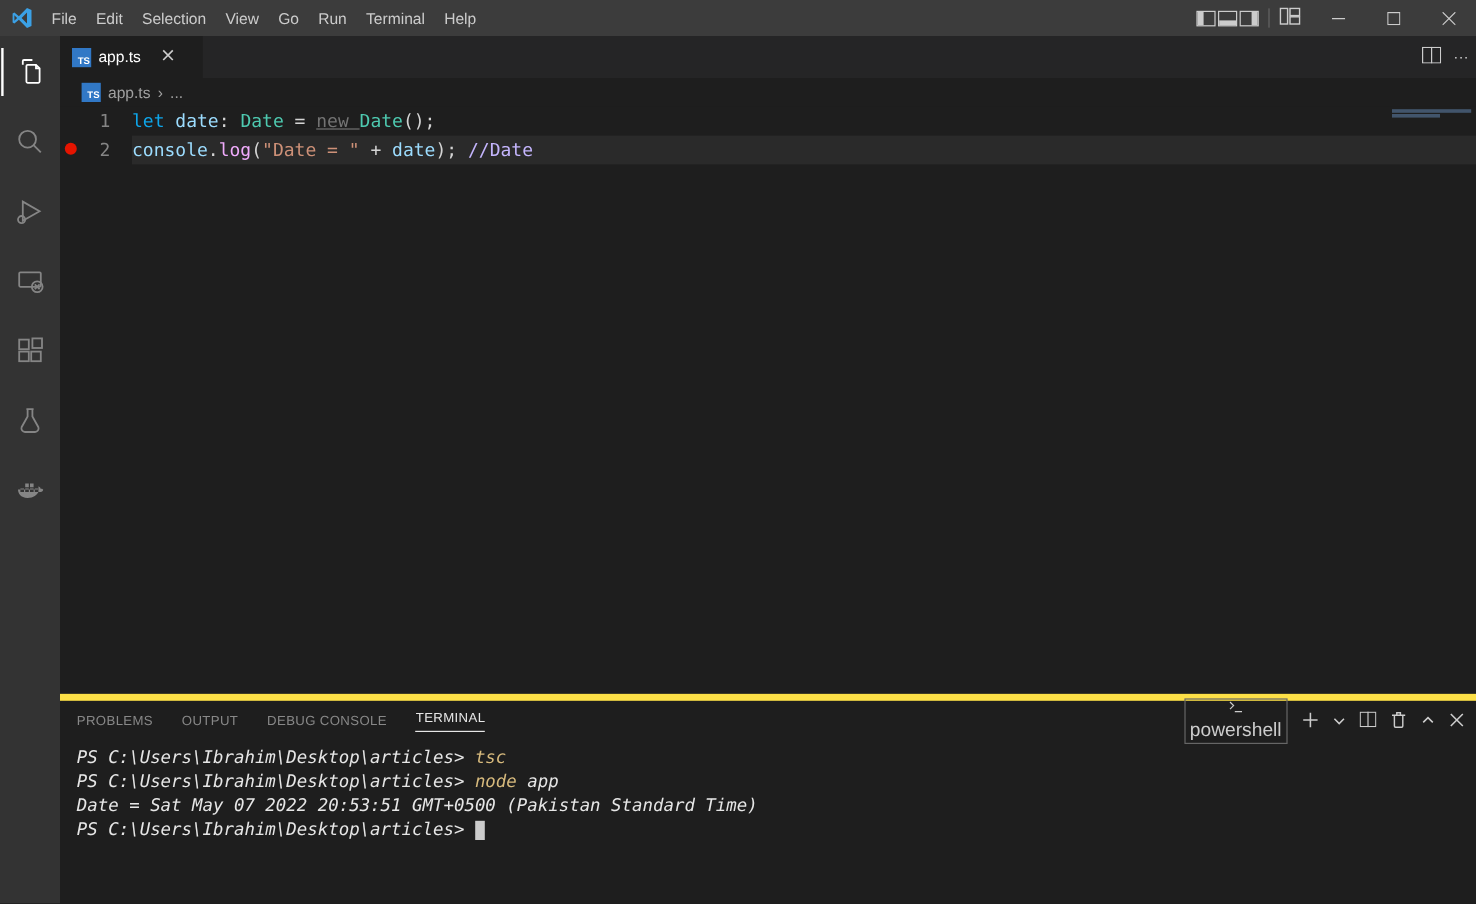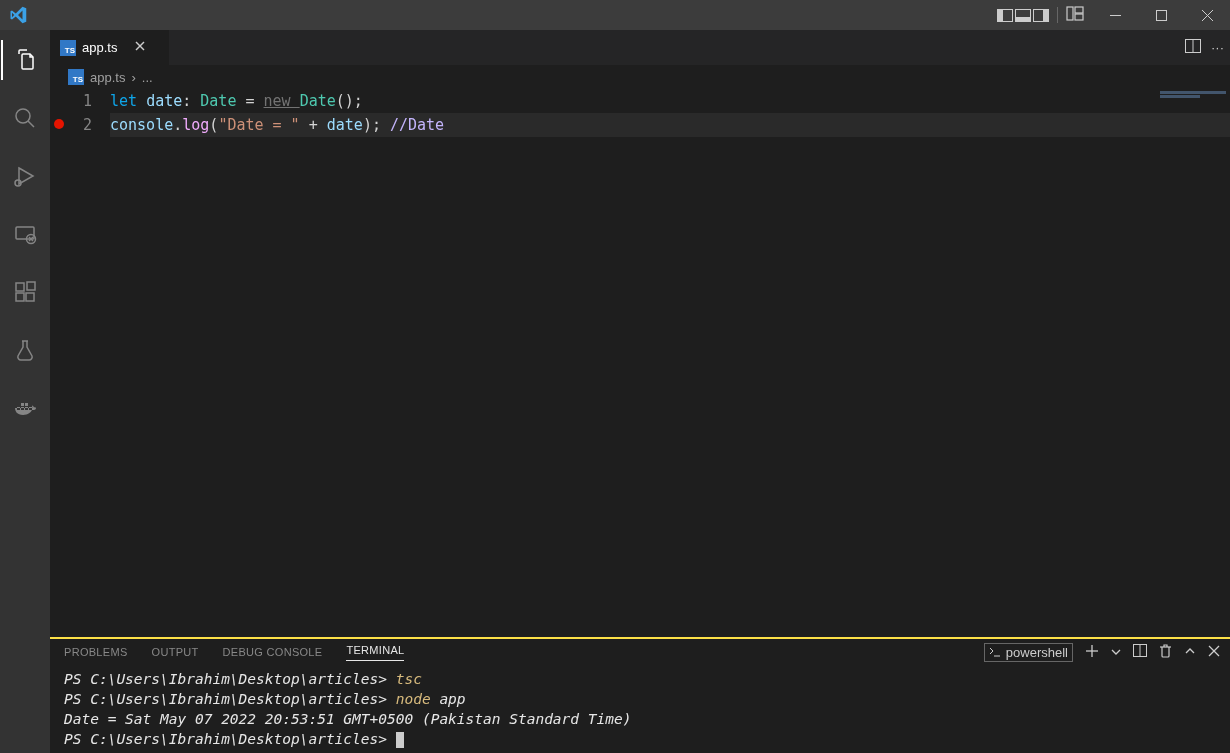--- a/index.html
+++ b/index.html
@@ -160,38 +160,38 @@
   .tk-let{color:#0ea5e9;}
   .tk-var{color:#9cdcfe;}
   .tk-type{color:#4ec9b0;}
   .tk-new{color:#737373;text-decoration:underline;}
   .tk-fn{color:#f0abfc;}
   .tk-str{color:#ce9178;}
   .tk-cmt{color:#c4b5fd;}
   .tk-obj{color:#9cdcfe;}
 
   .panel{
-    height:116px;
+    height:175px;
     background:#1e1e1e;
-    border-top:2px solid #fde047;
+    border-top:6px solid #fde047;
     display:flex;flex-direction:column;
   }
   .panel-tabs{
     height:34px;
     display:flex;align-items:center;
     padding:0 14px;
     gap:24px;
     color:#888;
     font-size:11px;
     position:relative;
   }
   .ptab{letter-spacing:.3px;}
   .ptab.active{color:#e7e7e7;border-bottom:1px solid #e7e7e7;padding-bottom:4px;}
   .panel-actions{position:absolute;right:10px;display:flex;align-items:center;gap:12px;color:#ccc;font-size:13px;}
-  .term-label{border:1px solid #666;padding:1px 4px;display:flex;align-items:center;gap:5px;font-size:13px;}
+  .term-label{border:1px solid #666;padding:1px 4px;display:flex;align-items:center;gap:5px;font-size:16px;flex-direction:column;}
 
   .terminal{
     flex:1;
     font-family:Consolas,monospace;
     font-size:14.5px;
     line-height:20px;
     color:#e6e6e6;
     padding:4px 14px;
     white-space:pre;
     font-style:italic;
@@ -200,20 +200,30 @@
   .term-cursor{display:inline-block;width:8px;height:16px;background:#ccc;vertical-align:middle;}
 </style>
 </head>
 <body>
 
 <div class="titlebar">
   <div class="logo">
     <svg width="18" height="18" viewBox="0 0 24 24">
         <path fill="#3ba1e6" d="M23 3l-5-2-9 9-5-4-2 1v10l2 1 5-4 9 9 5-2V3zM4 15V9l3 3-3 3zm14 3l-6-6 6-6v12z"></path>
       </svg>
+  </div>
+  <div class="menu">
+    <div class="menu-item">File</div>
+    <div class="menu-item">Edit</div>
+    <div class="menu-item">Selection</div>
+    <div class="menu-item">View</div>
+    <div class="menu-item">Go</div>
+    <div class="menu-item">Run</div>
+    <div class="menu-item">Terminal</div>
+    <div class="menu-item">Help</div>
   </div>
   <div class="titlebar-right">
     <div class="layout-group">
       <span class="layout-rect panel-left"></span>
       <span class="layout-rect panel-bottom"></span>
       <span class="layout-rect panel-right"></span>
       <span class="layout-sep"></span>
       <span>
         <svg width="18" height="15" viewBox="0 0 18 15">
             <rect x="1" y="1" width="6" height="13" fill="none" stroke="#ccc" stroke-width="1.2"></rect>

